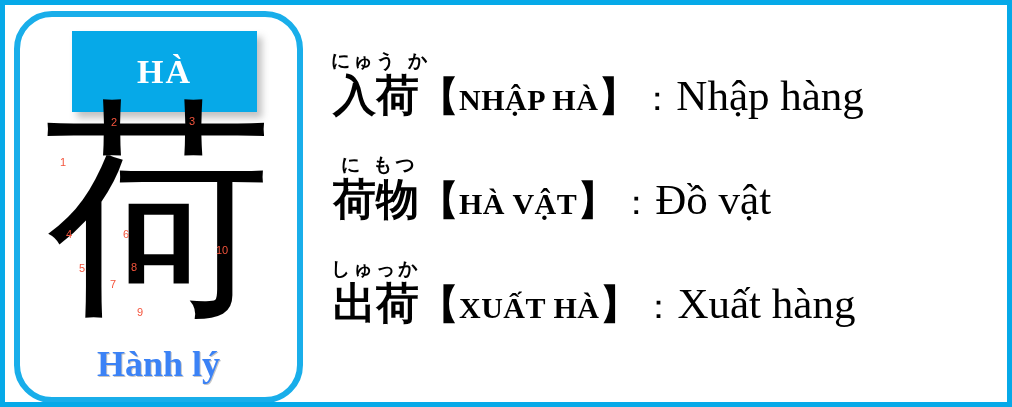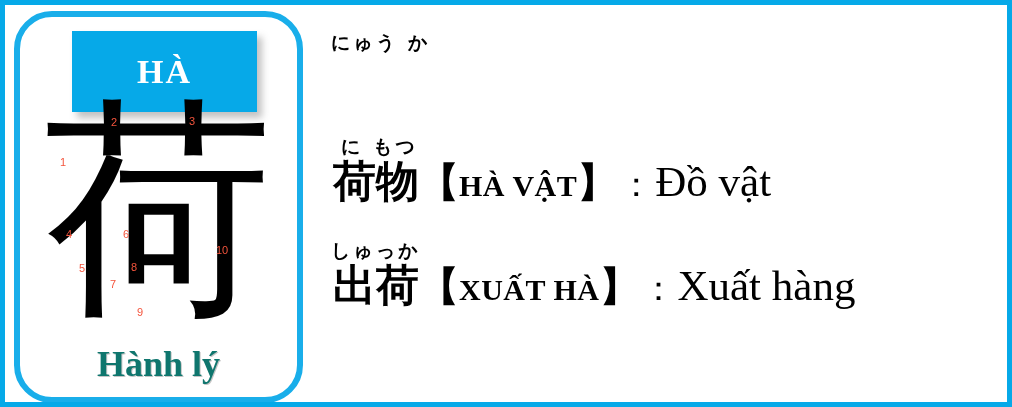--- a/index.html
+++ b/index.html
@@ -86,32 +86,32 @@
 
   .meaning-label {
     position: absolute;
     left: 0;
     bottom: 12px;
     width: 277px;
     text-align: center;
     font-family: "Liberation Serif", "DejaVu Serif", serif;
     font-size: 36px;
     font-weight: 700;
-    color: #0f766e;
+    color: #3b82f6;
     text-shadow: 1px 1px 0 rgba(150,150,150,0.55);
   }
 
   
   .vocab-panel {
     position: absolute;
     left: 312px;
     top: 0;
     right: 8px;
     bottom: 0;
-    padding-top: 28px;
+    padding-top: 46px;
   }
 
   .vocab-row {
     position: relative;
     height: 104px;
   }
 
   .furigana {
     position: absolute;
     top: 0;
@@ -194,20 +194,23 @@
       <span class="stroke-num" style="left:190px; top:136px;margin-left:6px;">10</span>
     </div>
 
     <div class="meaning-label">Hành lý</div>
   </div>
 
   <div class="vocab-panel">
 
     <div class="vocab-row">
       <div class="furigana">にゅう か</div>
+      <div class="vocab-line">
+        <span class="vocab-word">入荷</span><span class="vocab-sino"><span class="brk">【</span><span class="sc">NHẬP HÀ</span><span class="brk">】</span></span><span class="vocab-colon">：</span><span class="vocab-trans">Nhập hàng</span>
+      </div>
     </div>
 
     <div class="vocab-row">
       <div class="furigana" style="left:24px;">に もつ</div>
       <div class="vocab-line">
         <span class="vocab-word">荷物</span><span class="vocab-sino"><span class="brk">【</span><span class="sc">HÀ VẬT</span><span class="brk">】</span></span><span class="vocab-colon">：</span><span class="vocab-trans">Đồ vật</span>
       </div>
     </div>
 
     <div class="vocab-row">

